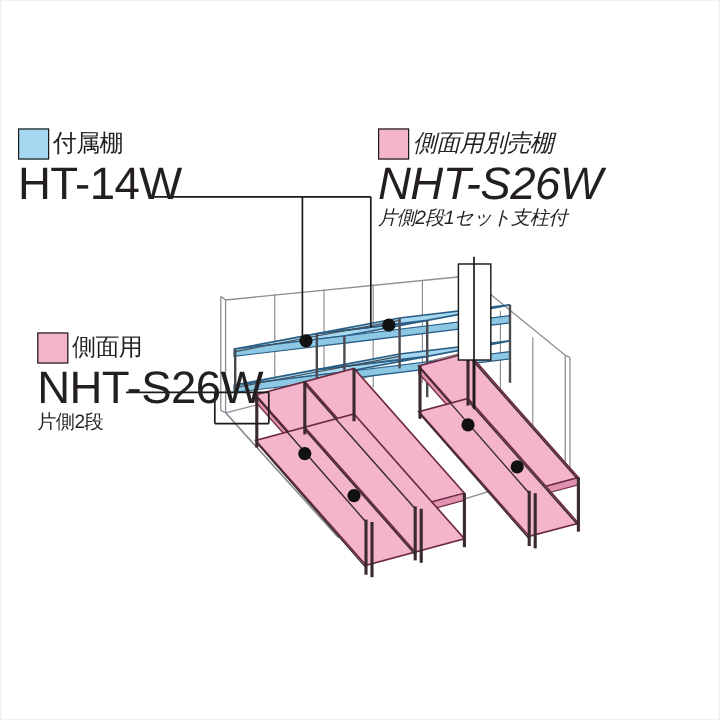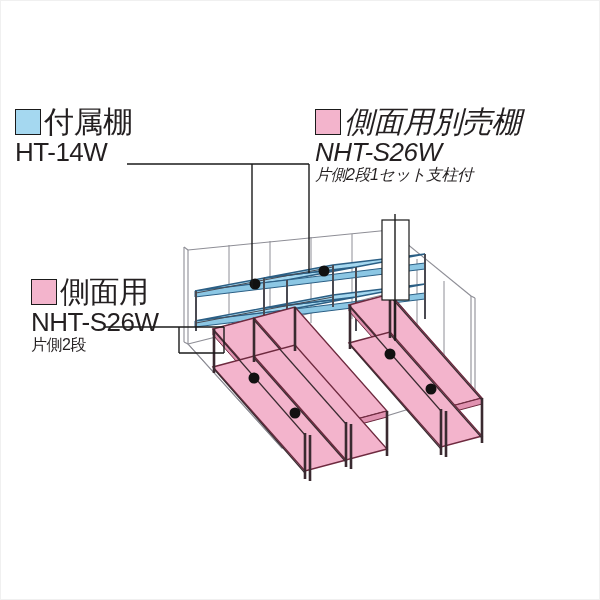--- a/index.html
+++ b/index.html
@@ -2,22 +2,22 @@
 <html><head>
 <meta charset="utf-8">
 <style>
   html,body{margin:0;padding:0;background:#ffffff;}
   body{width:600px;height:600px;overflow:hidden;font-family:"Liberation Sans","DejaVu Sans",sans-serif;}
   #page{position:relative;width:600px;height:600px;background:#ffffff;box-sizing:border-box;border:1px solid #f0f0f0;}
 
   .legend-block{position:absolute;color:#231f20;line-height:1.0;}
   .legend-row{display:flex;align-items:center;white-space:nowrap;}
   .swatch{display:inline-block;width:26px;height:26px;border:1px solid #1a1a1a;margin-right:3px;box-sizing:border-box;flex:0 0 auto;}
-  .ttl{font-size:30px;letter-spacing:-0.5px;}
-  .code{font-size:26px;letter-spacing:-0.5px;white-space:nowrap;}
+  .ttl{font-size:20px;letter-spacing:-0.5px;}
+  .code{font-size:38px;letter-spacing:-0.5px;white-space:nowrap;}
   .sub{font-size:16px;letter-spacing:-0.5px;white-space:nowrap;}
   .ln{margin-top:2px;}
 
   #lg-blue{left:14px;top:106px;}
   #lg-pink-right{left:314px;top:106px;font-style:italic;}
   #lg-pink-left{left:8px;top:276px;margin-left:22px;}
 
   svg.overlay{position:absolute;left:0;top:0;width:600px;height:600px;pointer-events:none;}
 </style>
 </head>

